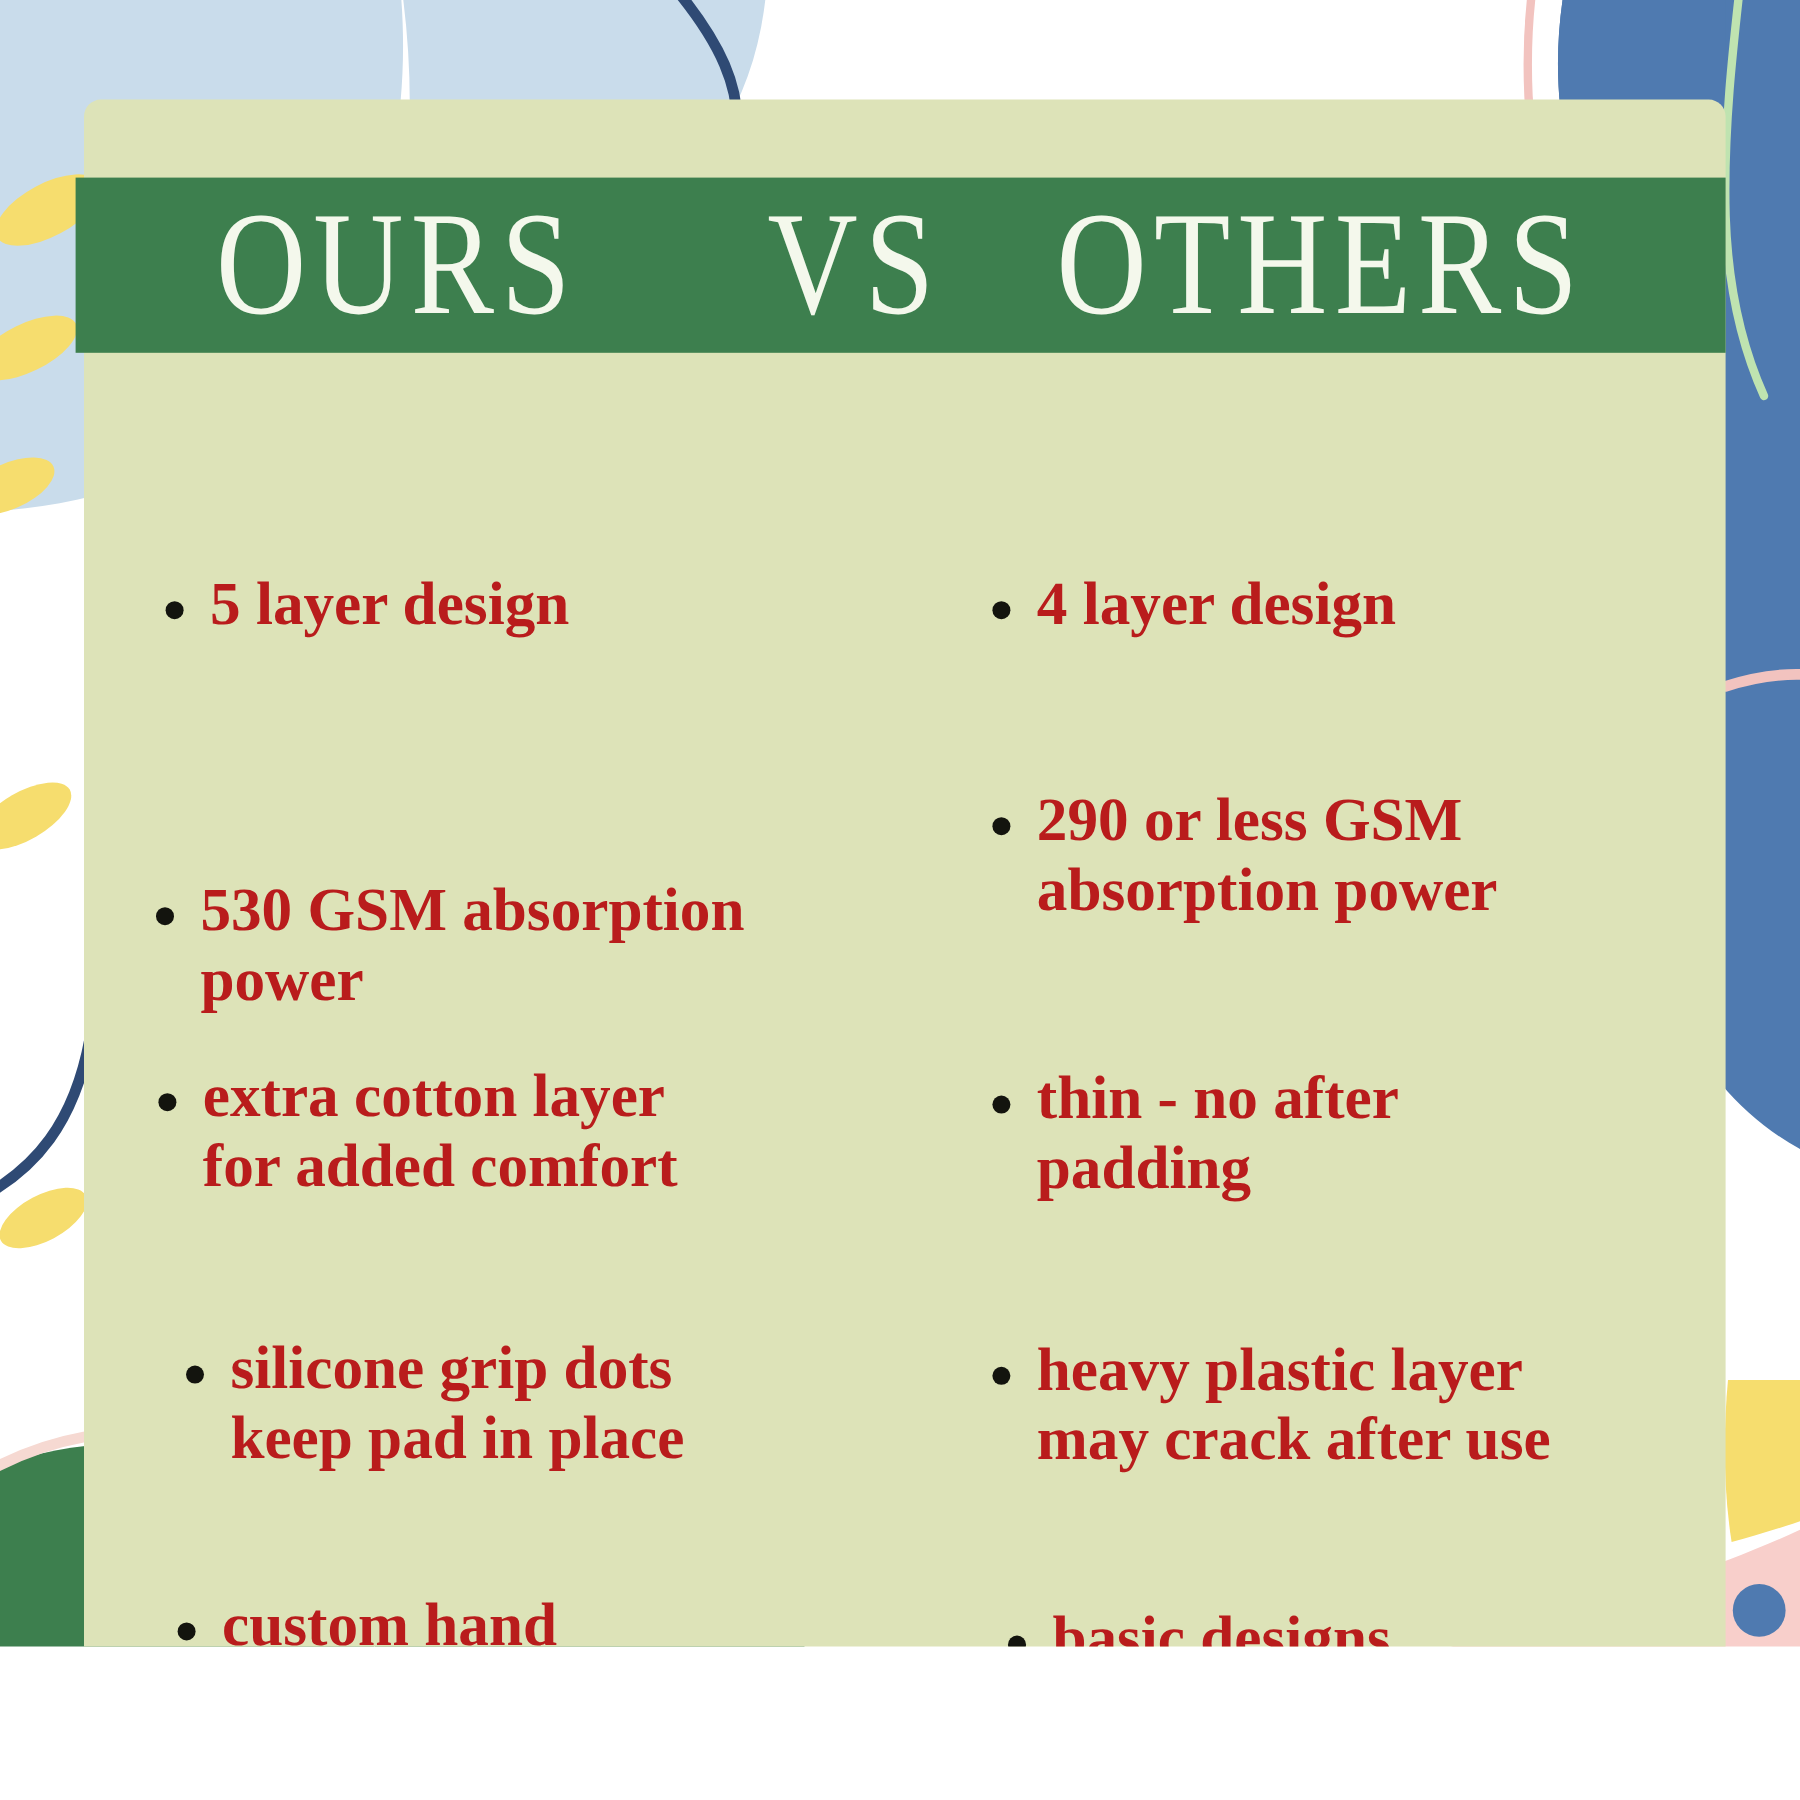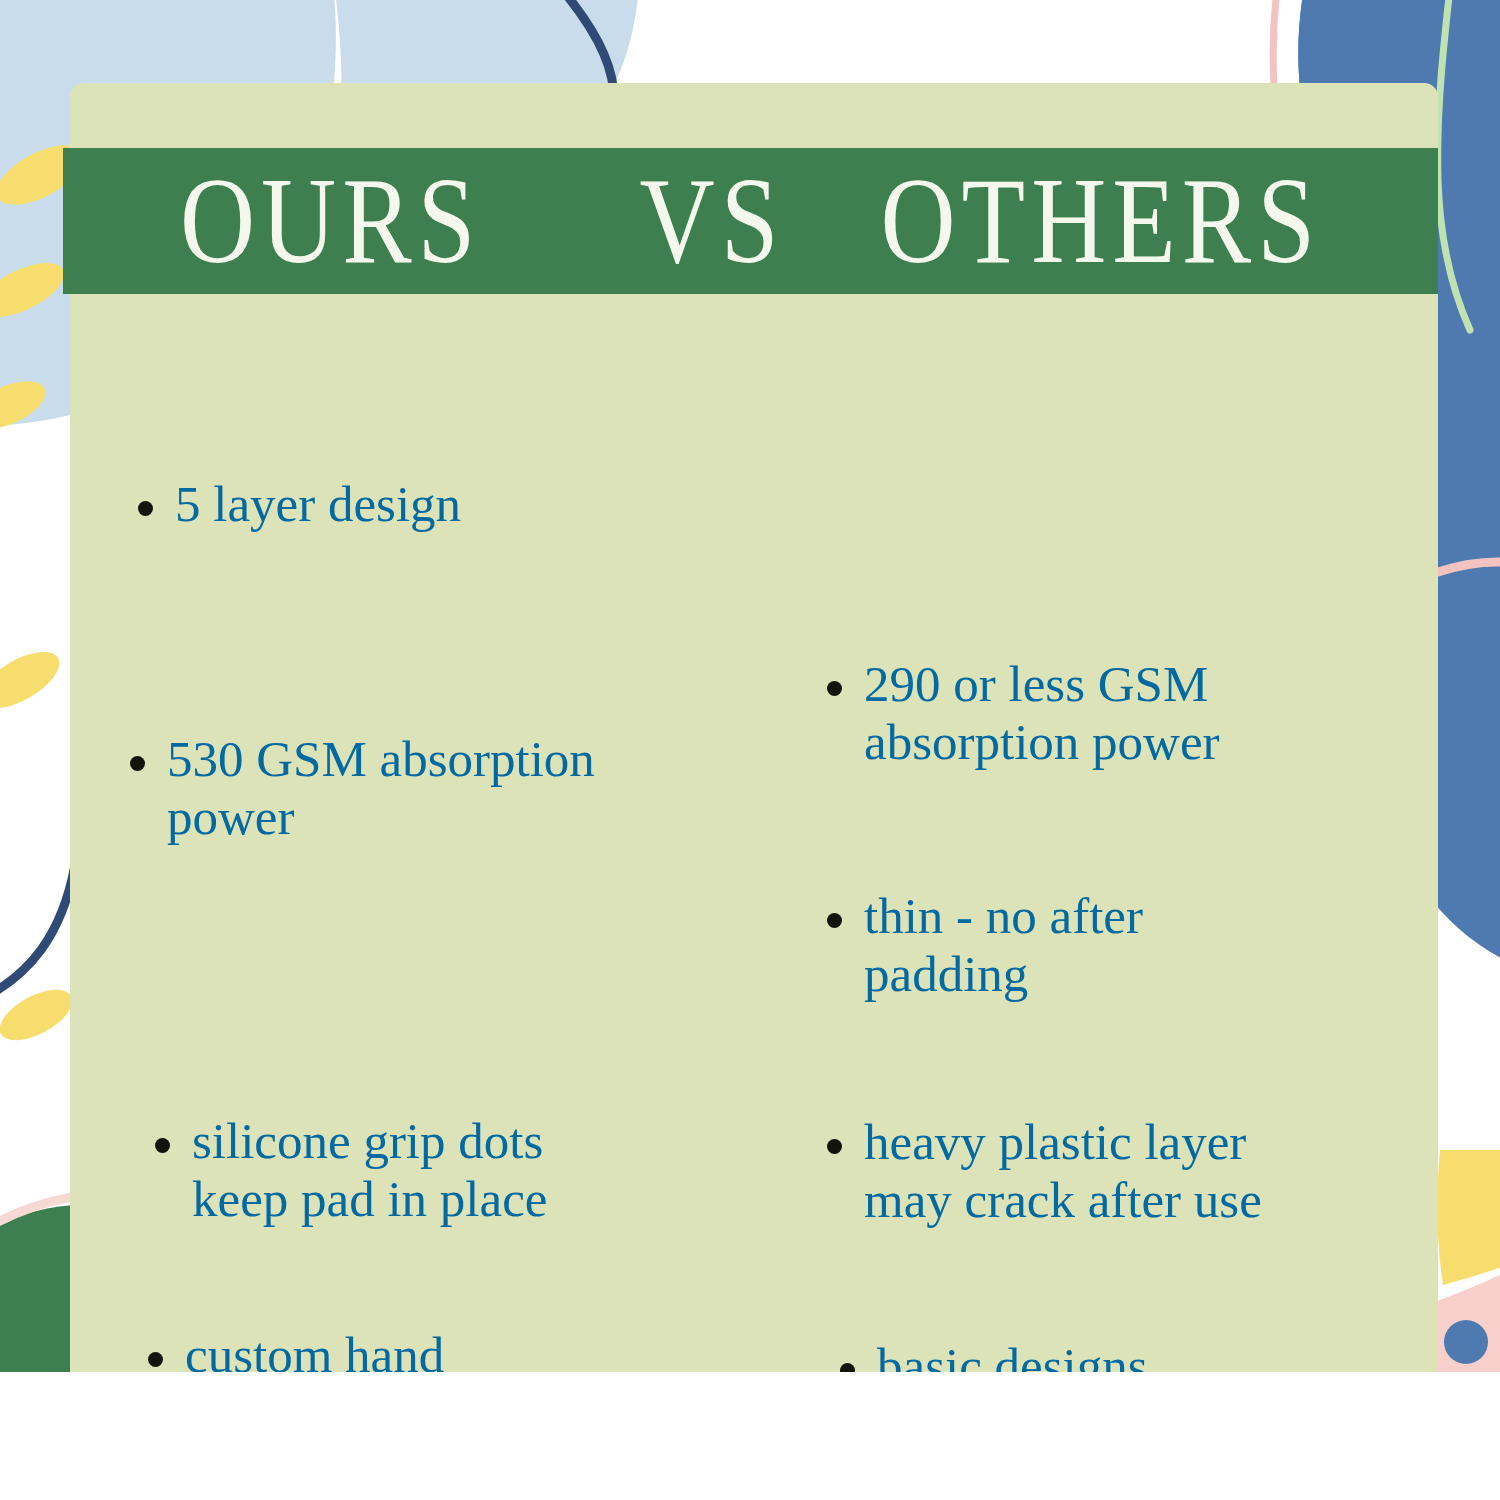--- a/index.html
+++ b/index.html
@@ -90,26 +90,26 @@
   .bullet-dot {
     flex: 0 0 auto;
     width: 15px;
     height: 15px;
     border-radius: 50%;
     background: #13140e;
     margin-right: 22px;
   }
 
   .bullet-text {
-    color: #0369a1;
+    color: #b91c1c;
     font-family: "Liberation Serif", serif;
     font-size: 51px;
     line-height: 58px;
     white-space: pre-line;
-    font-weight: 400;
+    font-weight: 700;
   }
 
   
   .l0 { left: 68px;  top: 160px; }
   .l0 .bullet-dot { margin-top: 26px; }
   .l1 { left: 60px;  top: 371px; margin-top: 44px; }
   .l1 .bullet-dot { margin-top: 26px; }
   .l2 { left: 62px;  top: 570px; }
   .l2 .bullet-dot { margin-top: 26px; }
   .l3 { left: 85px;  top: 797px; }
@@ -205,36 +205,45 @@
           <span class="bullet-dot"></span>
           <span class="bullet-text">5 layer design</span>
         </div>
 
         <div class="bullet-row l1">
           <span class="bullet-dot"></span>
           <span class="bullet-text">530 GSM absorption
 power</span>
         </div>
 
+        <div class="bullet-row l2">
+          <span class="bullet-dot"></span>
+          <span class="bullet-text">extra cotton layer
+for added comfort</span>
+        </div>
 
         <div class="bullet-row l4">
           <span class="bullet-dot"></span>
           <span class="bullet-text">custom hand
 drawn designs</span>
         </div>
 
         <div class="bullet-row l3">
           <span class="bullet-dot"></span>
           <span class="bullet-text">silicone grip dots
 keep pad in place</span>
         </div>
       </div>
 
       <div class="column right">
 
+        <div class="bullet-row r0">
+          <span class="bullet-dot"></span>
+          <span class="bullet-text">4  layer design</span>
+        </div>
 
         <div class="bullet-row r1">
           <span class="bullet-dot"></span>
           <span class="bullet-text">290 or less GSM
 absorption power</span>
         </div>
 
         <div class="bullet-row r2">
           <span class="bullet-dot"></span>
           <span class="bullet-text">thin - no after

